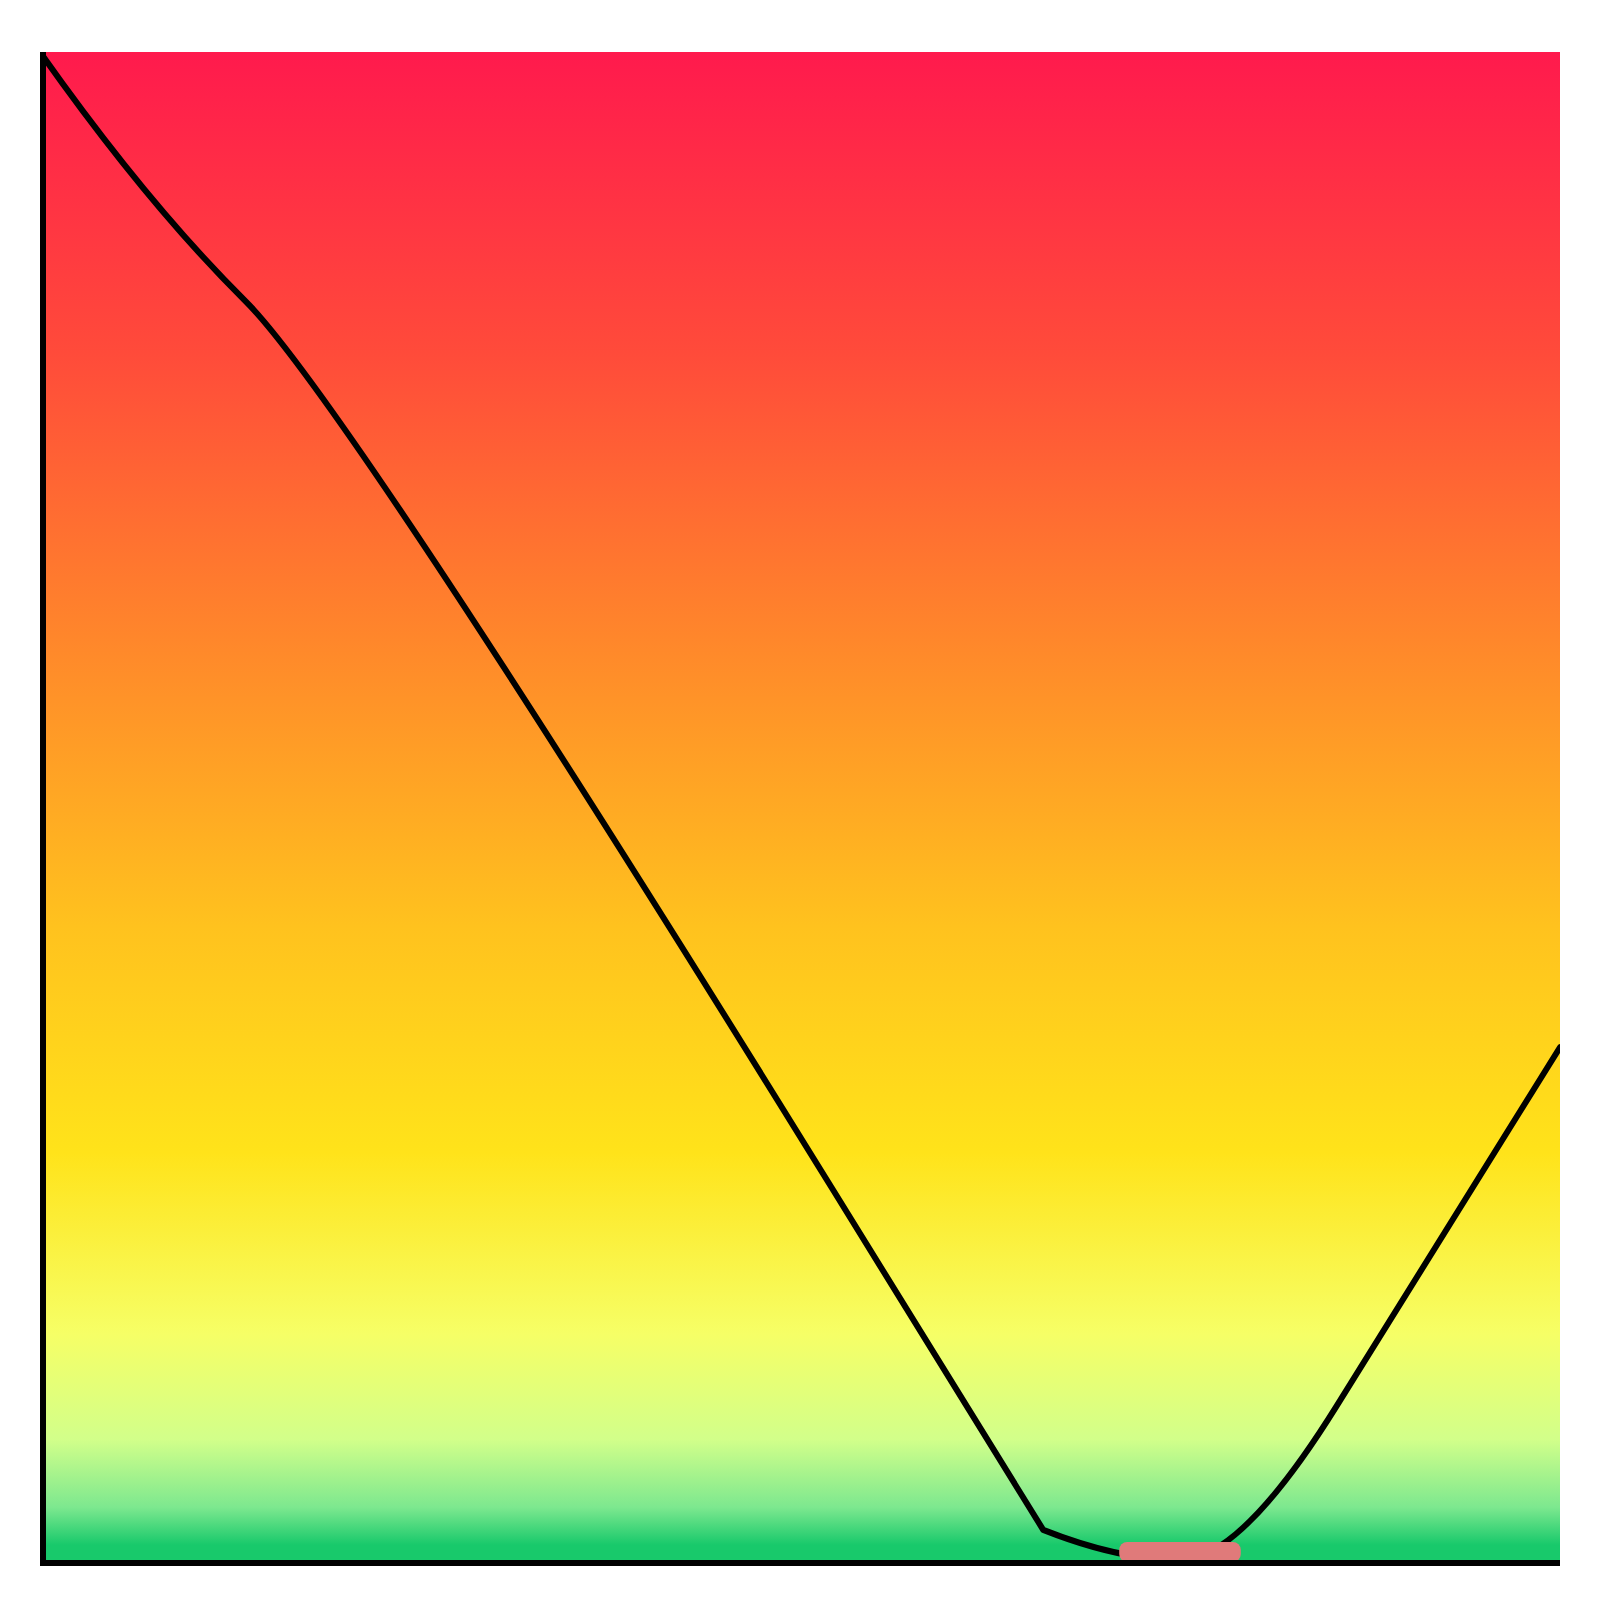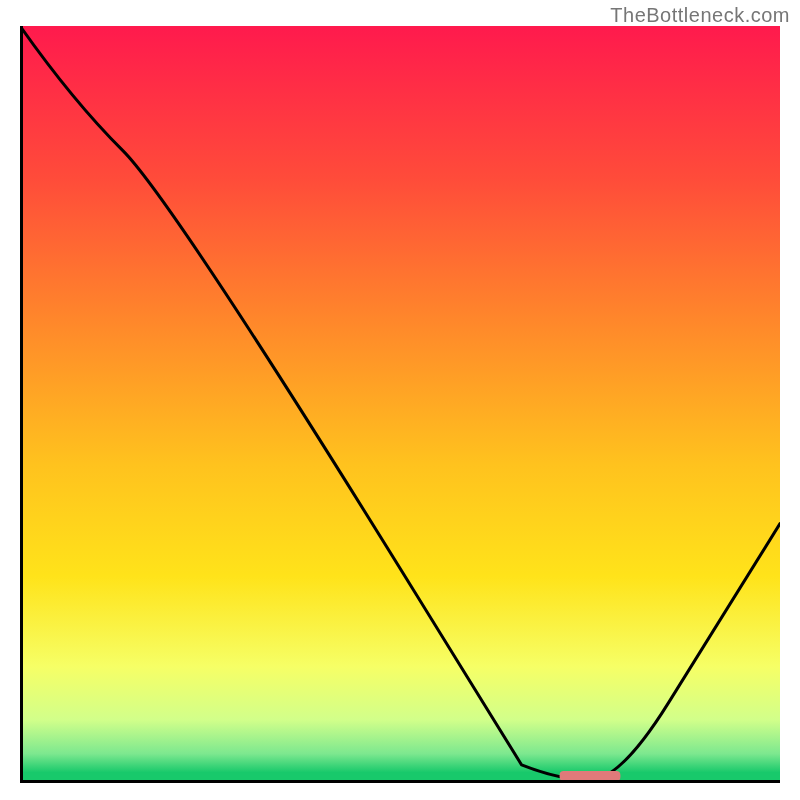--- a/index.html
+++ b/index.html
@@ -46,21 +46,20 @@
     top: 780px; 
     width: 760px;
     height: 0;
     border-top: 3px solid #000;
   }
 </style>
 </head>
 <body>
 <div class="wrap">
 
-  <div class="watermark">TheBottleneck.com</div>
 
   <svg class="plot" viewBox="0 0 760 754" preserveAspectRatio="none">
     <defs>
       <linearGradient id="bg-grad" x1="0" y1="0" x2="0" y2="1">
           <stop offset="0%" stop-color="#ff1a4d"></stop>
           <stop offset="20%" stop-color="#ff4b3a"></stop>
           <stop offset="40%" stop-color="#ff8a2a"></stop>
           <stop offset="57.99999999999999%" stop-color="#ffc21e"></stop>
           <stop offset="73%" stop-color="#ffe31a"></stop>
           <stop offset="85%" stop-color="#f6ff66"></stop>

